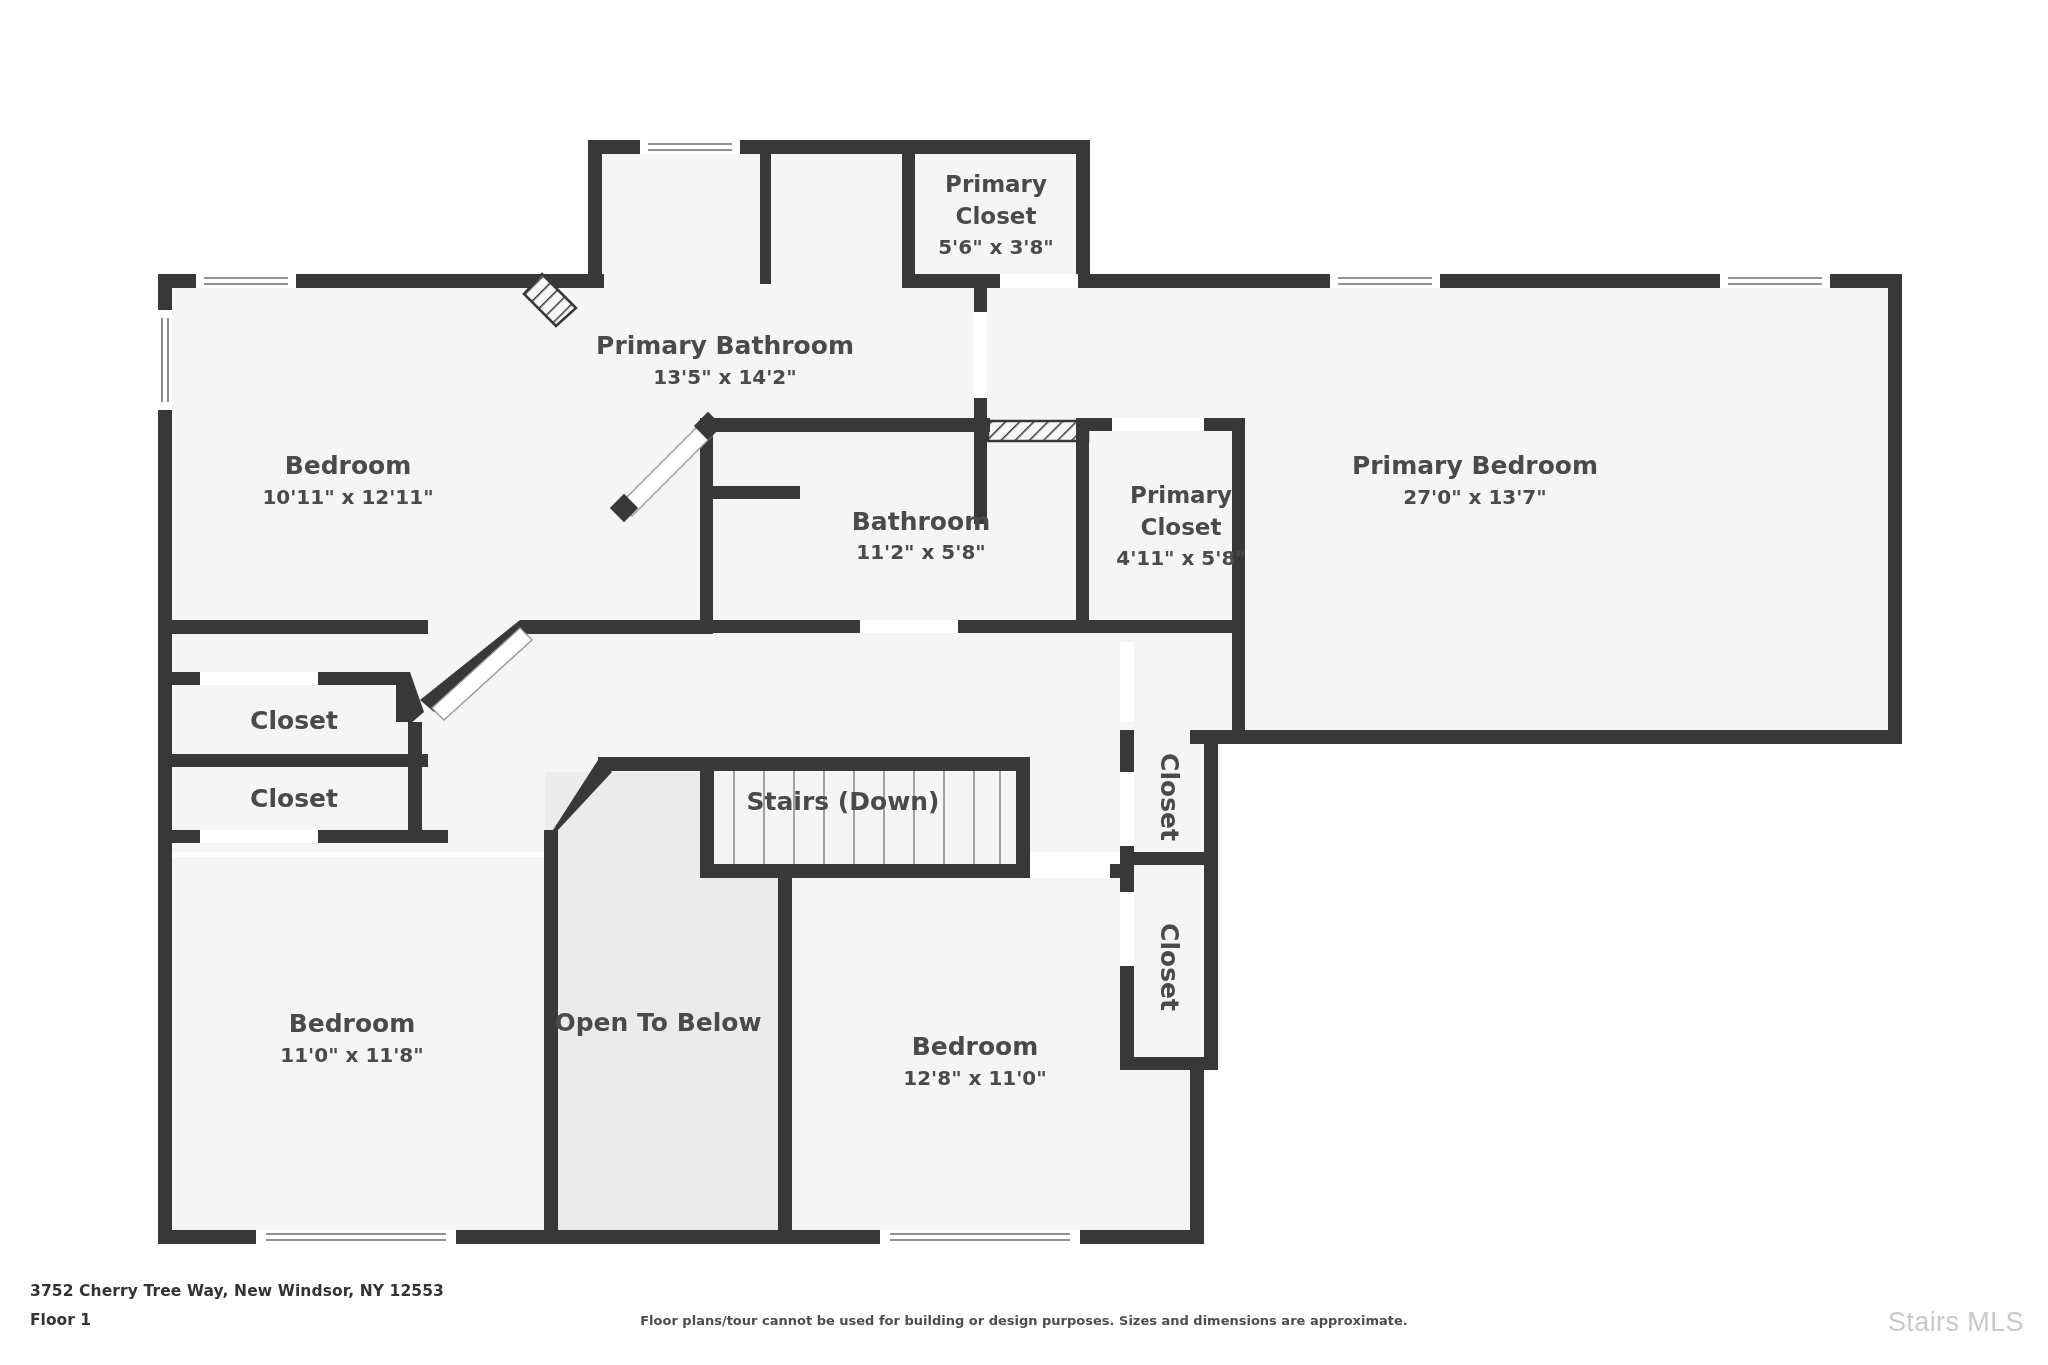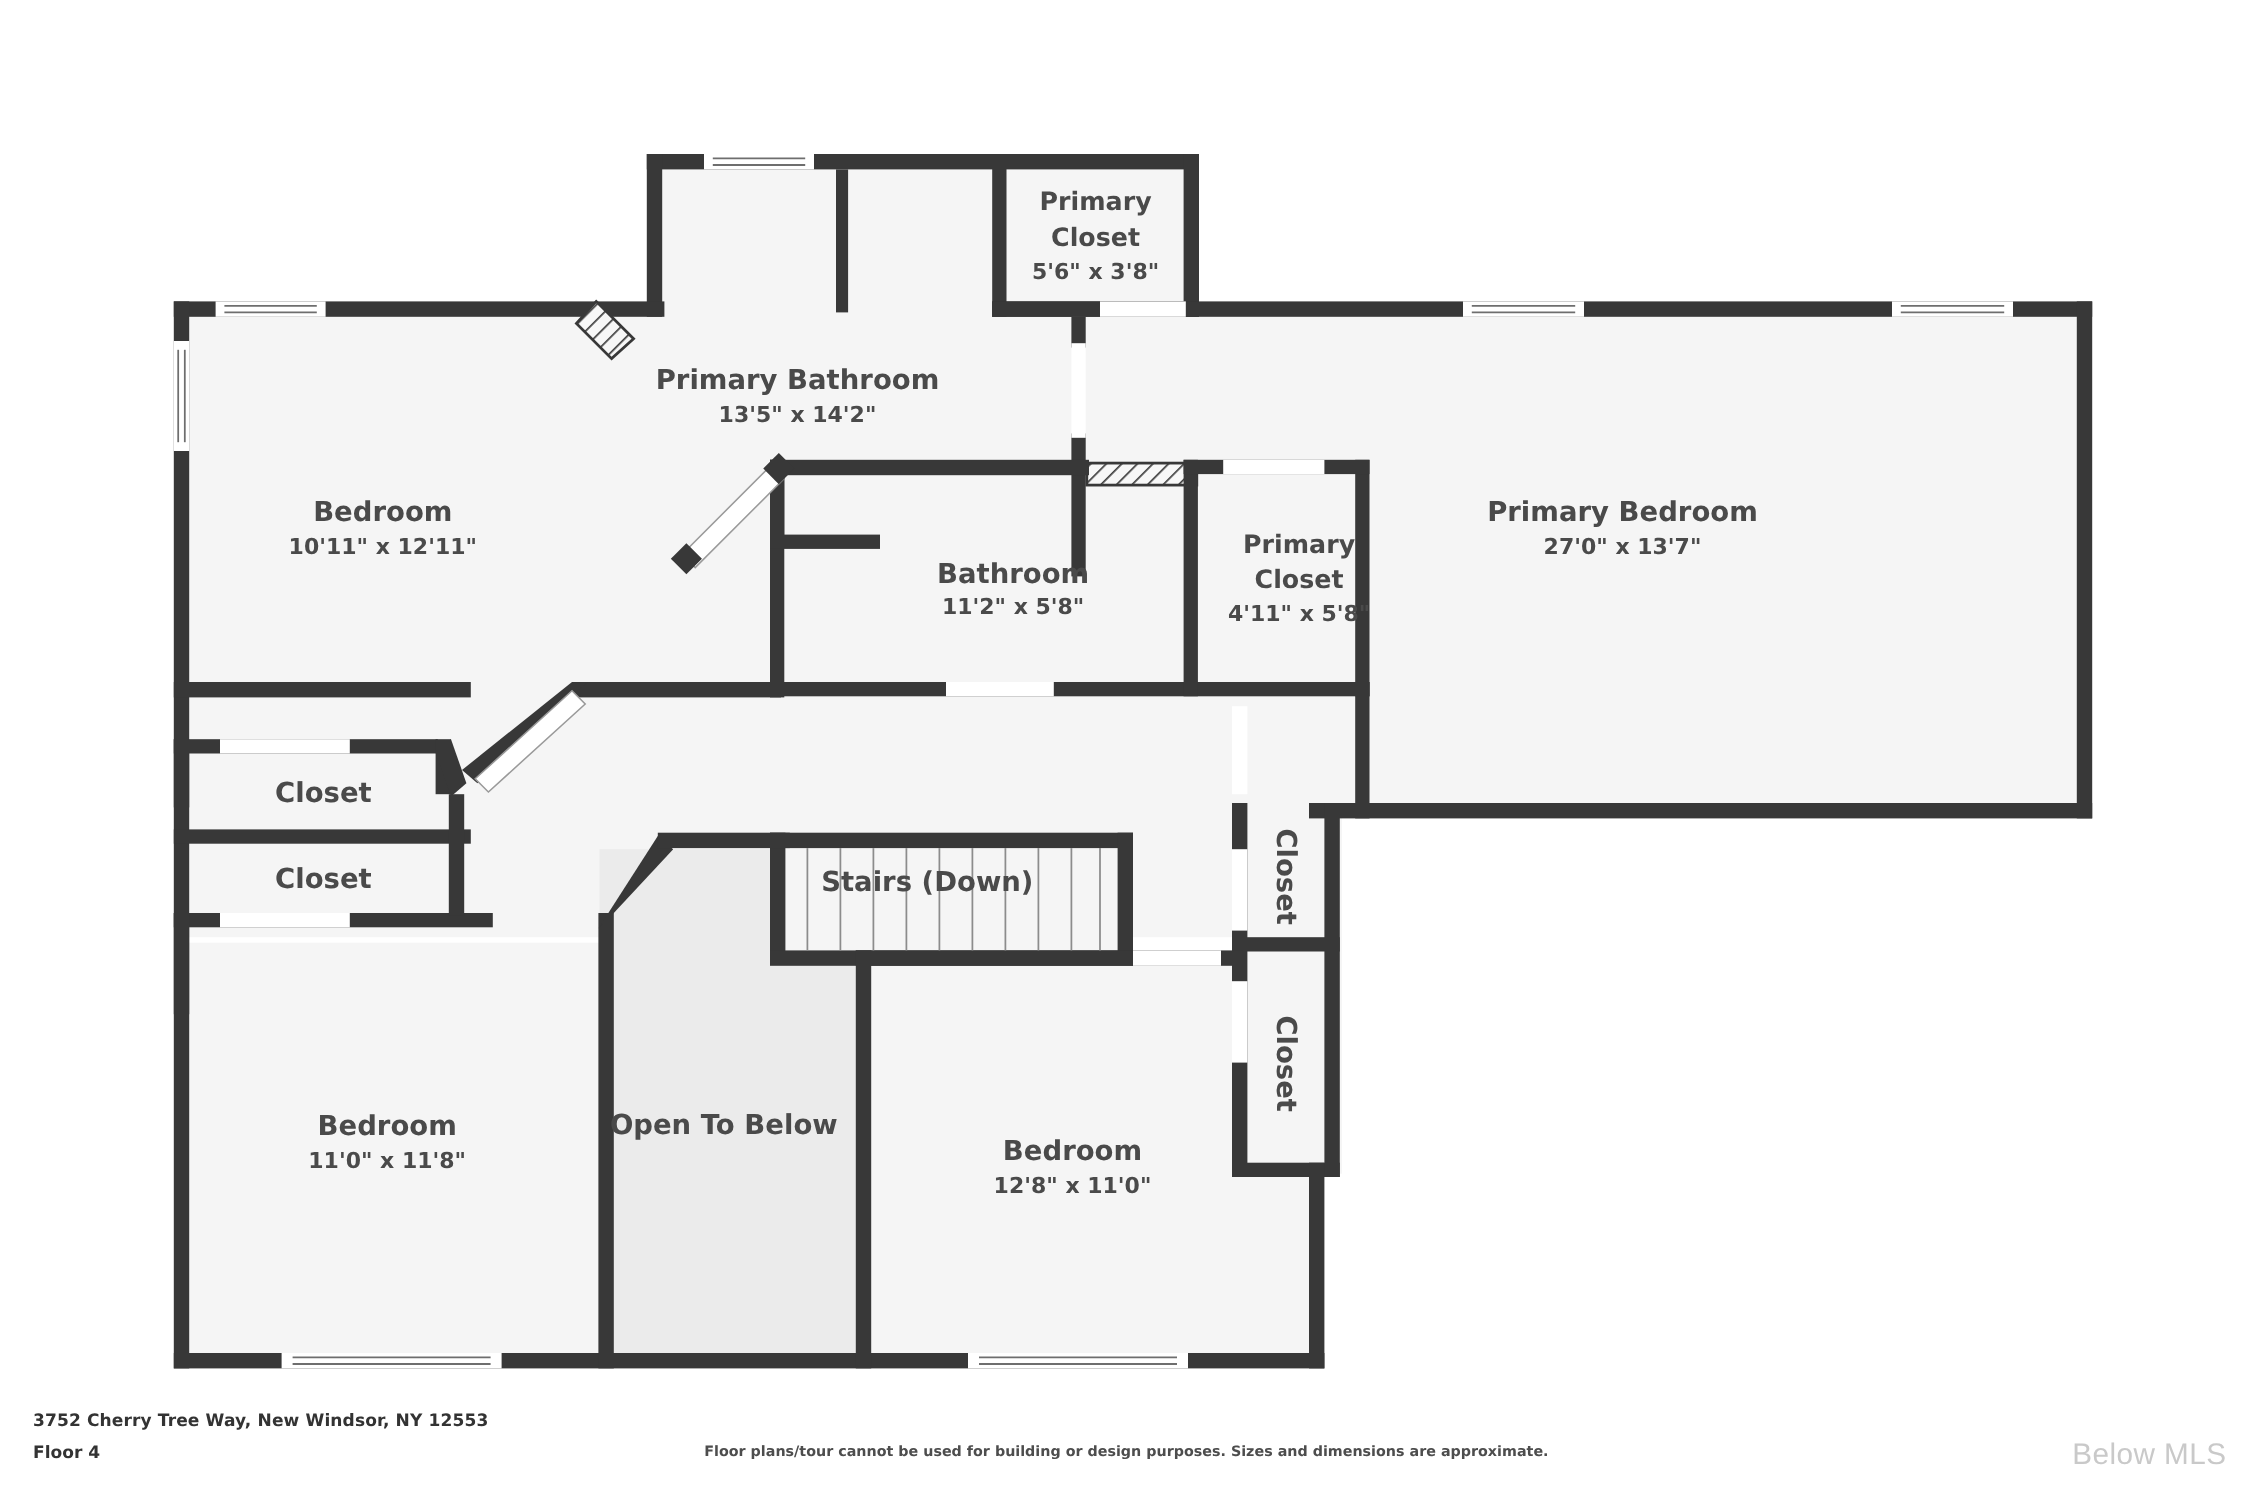--- a/index.html
+++ b/index.html
@@ -316,15 +316,15 @@
     <text class="room-label" x="658" y="1012">Open To Below</text>
 
     <text class="room-label" x="975" y="1036">Bedroom</text>
     <text class="room-dim" x="975" y="1067">12'8" x 11'0"</text>
 
   </g>
 </svg>
 </div>
 
 <div id="footer-address">3752 Cherry Tree Way, New Windsor, NY 12553</div>
-<div id="footer-floor">Floor 4</div>
+<div id="footer-floor">Floor 1</div>
 <div id="footer-disclaimer">Floor plans/tour cannot be used for building or design purposes. Sizes and dimensions are approximate.</div>
-<div id="watermark">Below MLS</div>
+<div id="watermark">Stairs MLS</div>
 
 </body></html>

